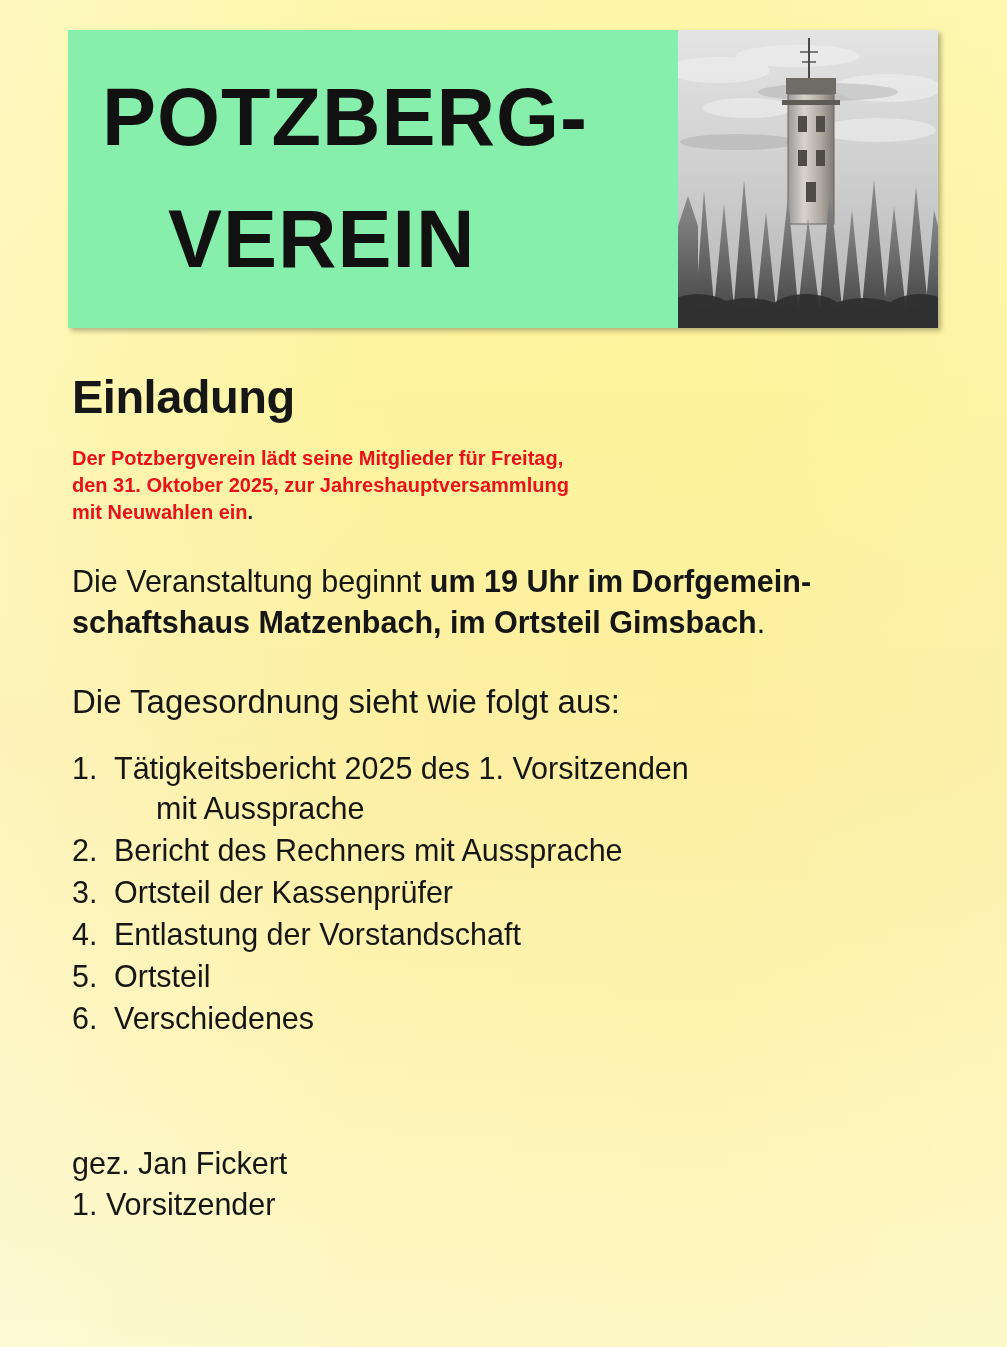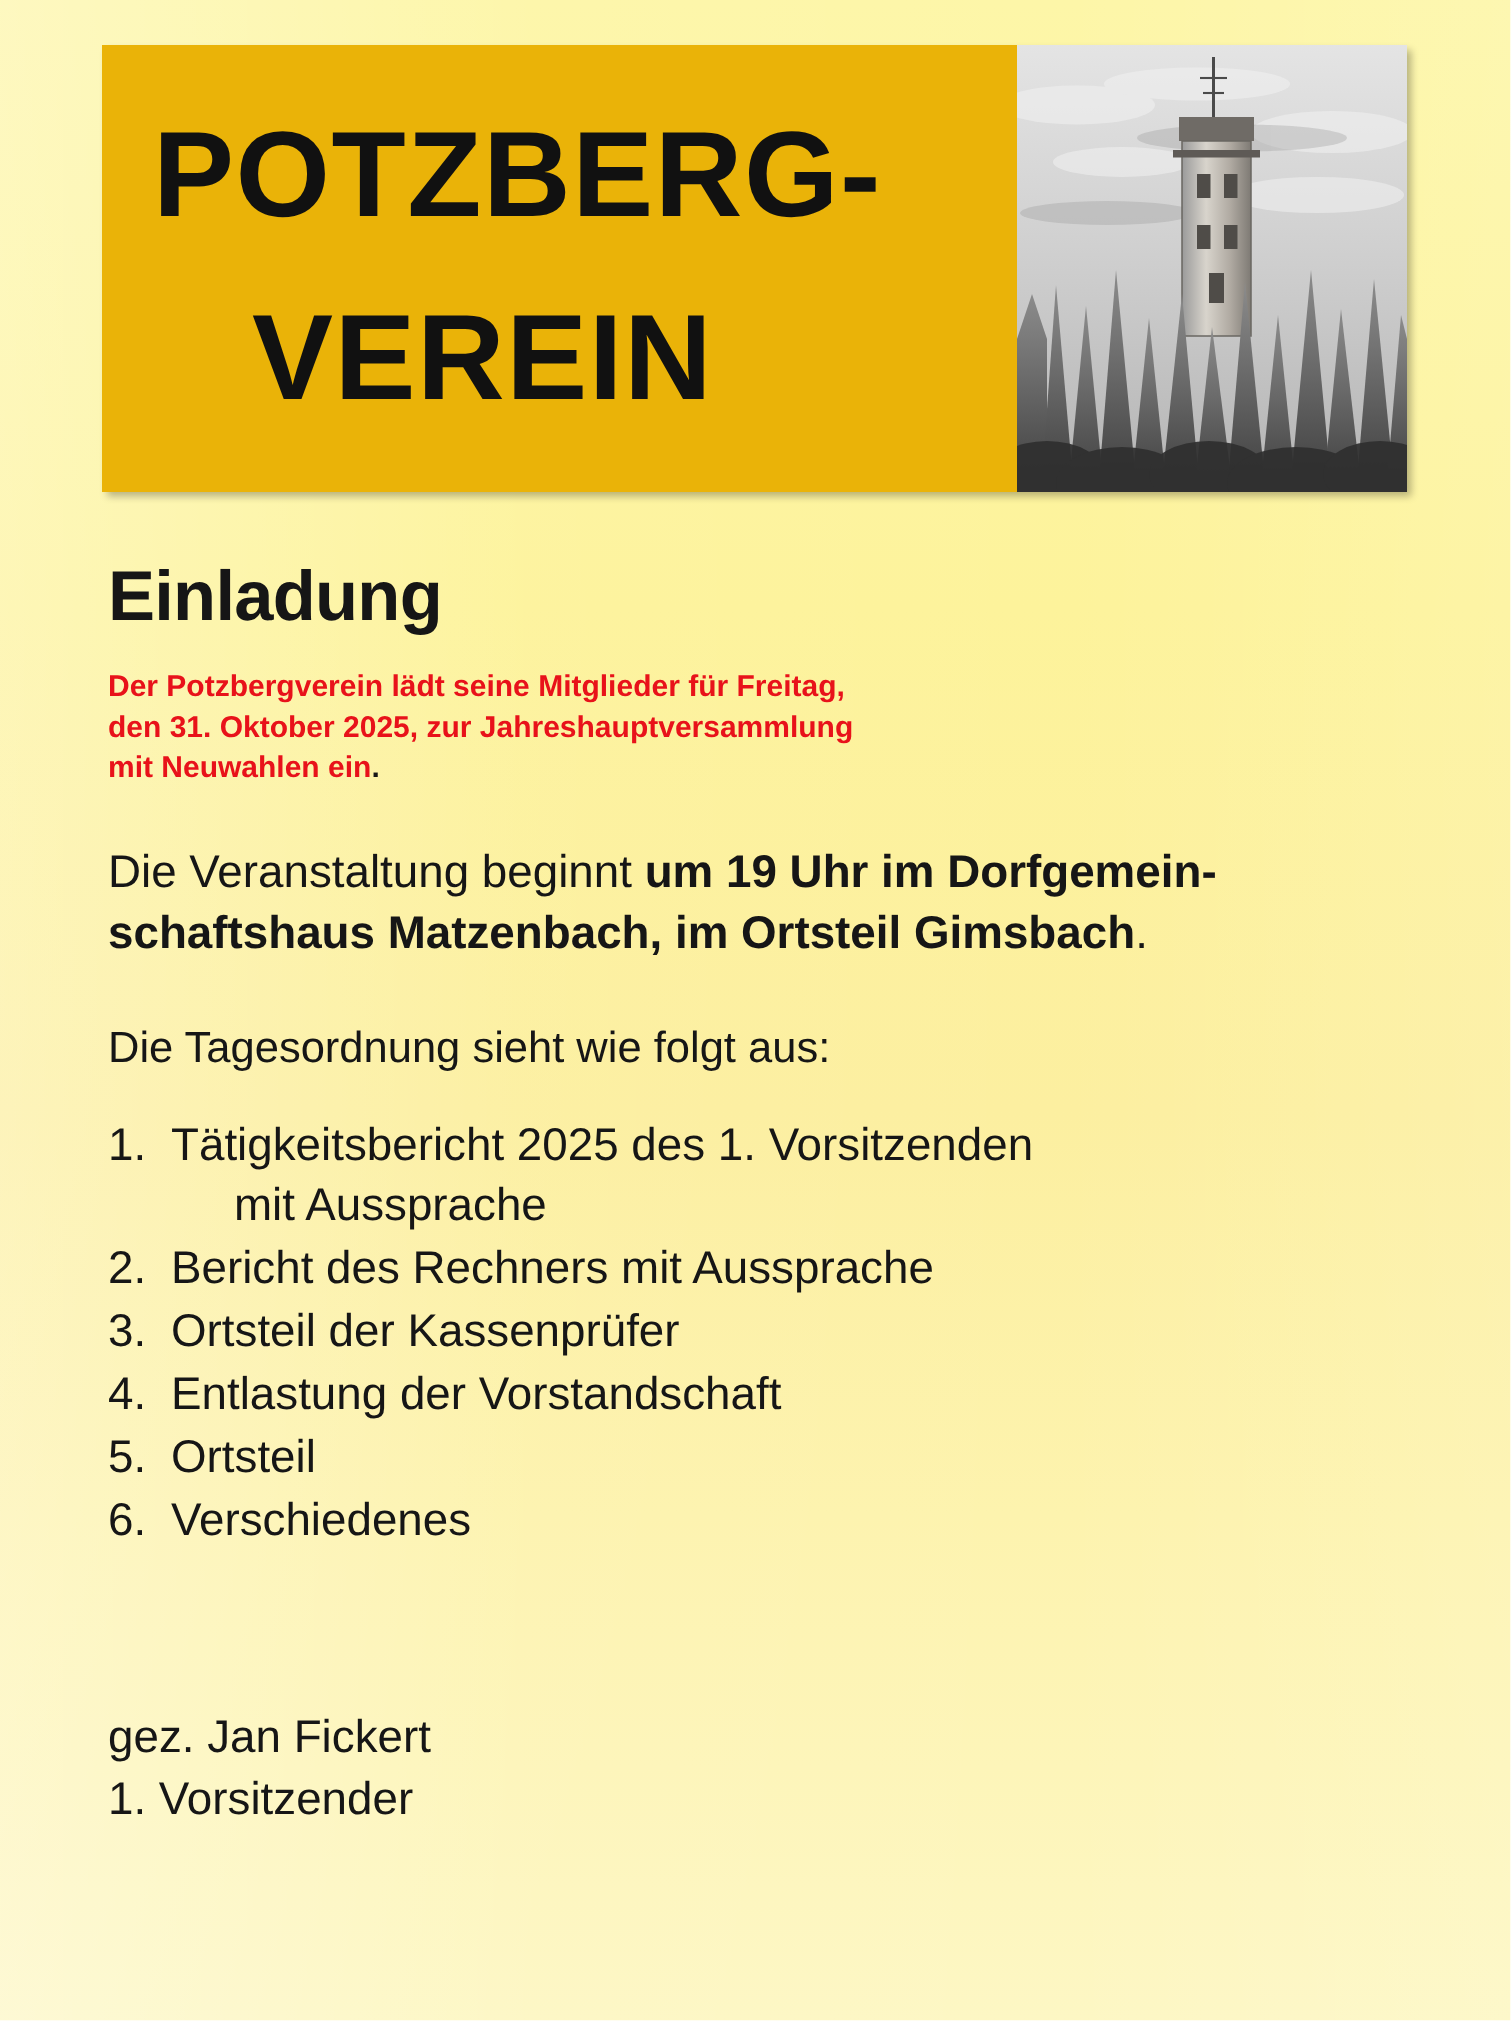--- a/index.html
+++ b/index.html
@@ -39,21 +39,21 @@
     width: 870px;
     height: 298px;
     background: #ffffff;
     box-shadow: 3px 3px 5px rgba(0,0,0,0.28);
     display: flex;
     overflow: hidden;
   }
 
   .logo-wordmark {
     flex: 0 0 610px;
-    background: #eab308;
+    background: #86efac;
     display: flex;
     flex-direction: column;
     justify-content: center;
     padding-left: 34px;
     box-sizing: border-box;
   }
 
   .logo-line {
     font-family: "Liberation Sans", sans-serif;
     font-weight: bold;
@@ -116,21 +116,21 @@
     margin: 36px 0 0 0;
     font-size: 30.5px;
     color: #161616;
     line-height: 1.35;
     max-width: 880px;
   }
   p.para b { font-weight: bold; }
 
   .agenda-lead {
     margin: 40px 0 0 0;
-    font-size: 29px;
+    font-size: 33px;
     color: #161616;
   }
 
   ol.agenda {
     margin: 28px 0 0 0;
     padding: 0;
     list-style: none;
     font-size: 30.5px;
     color: #161616;
   }

